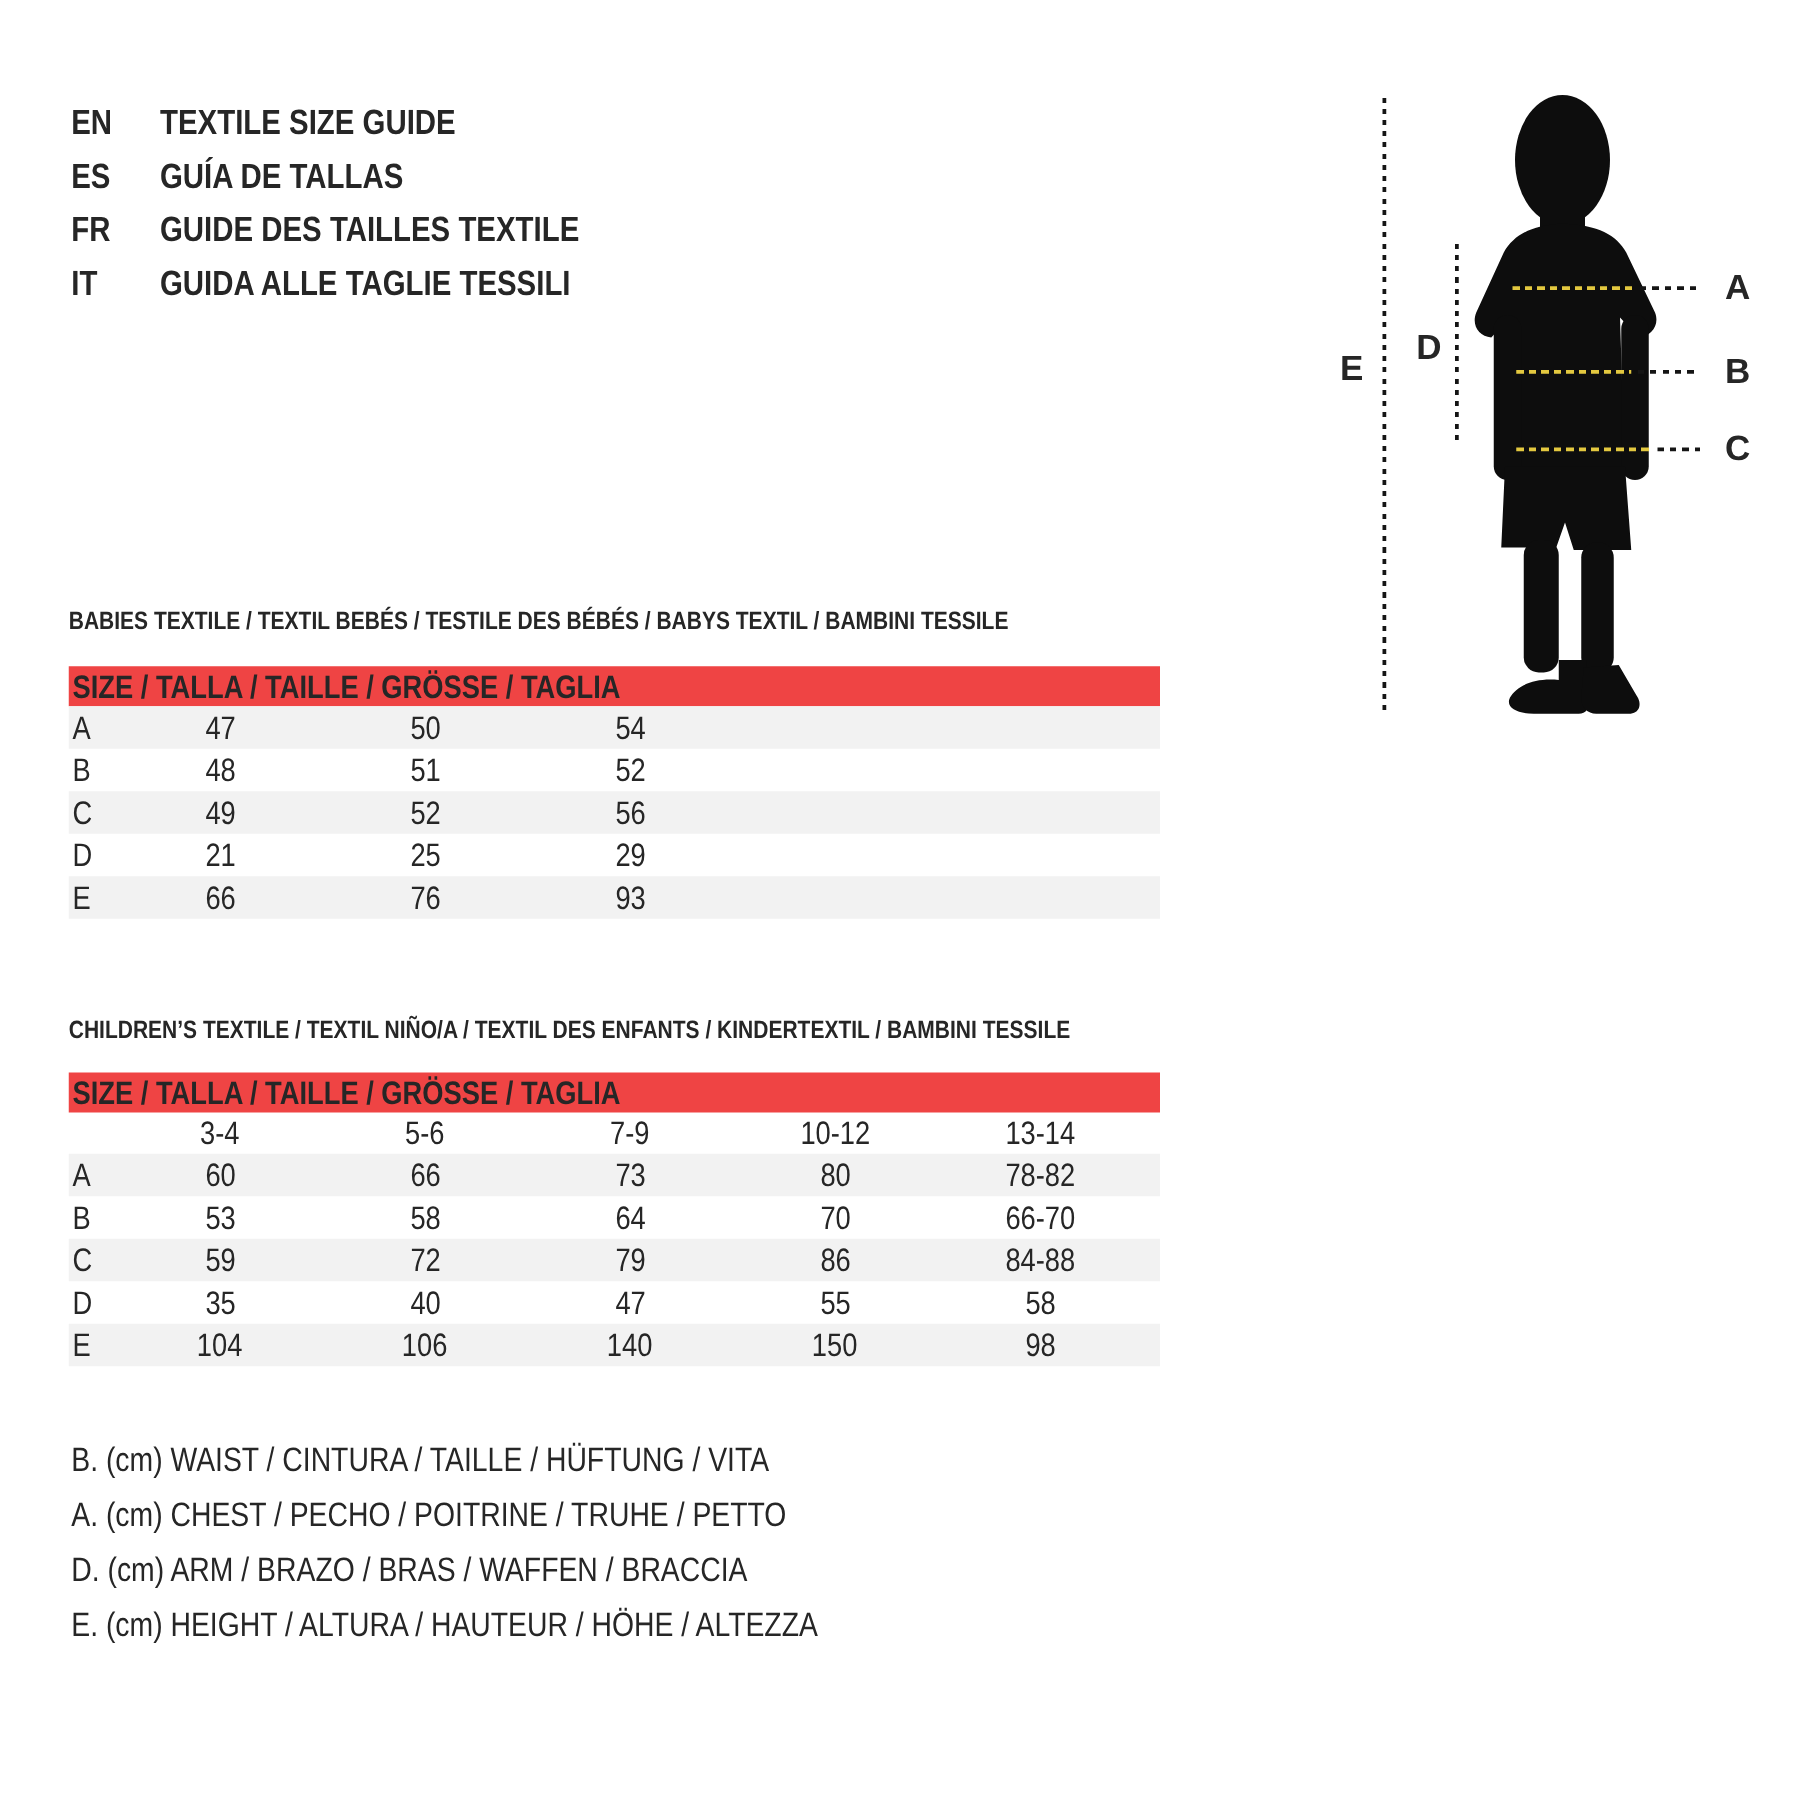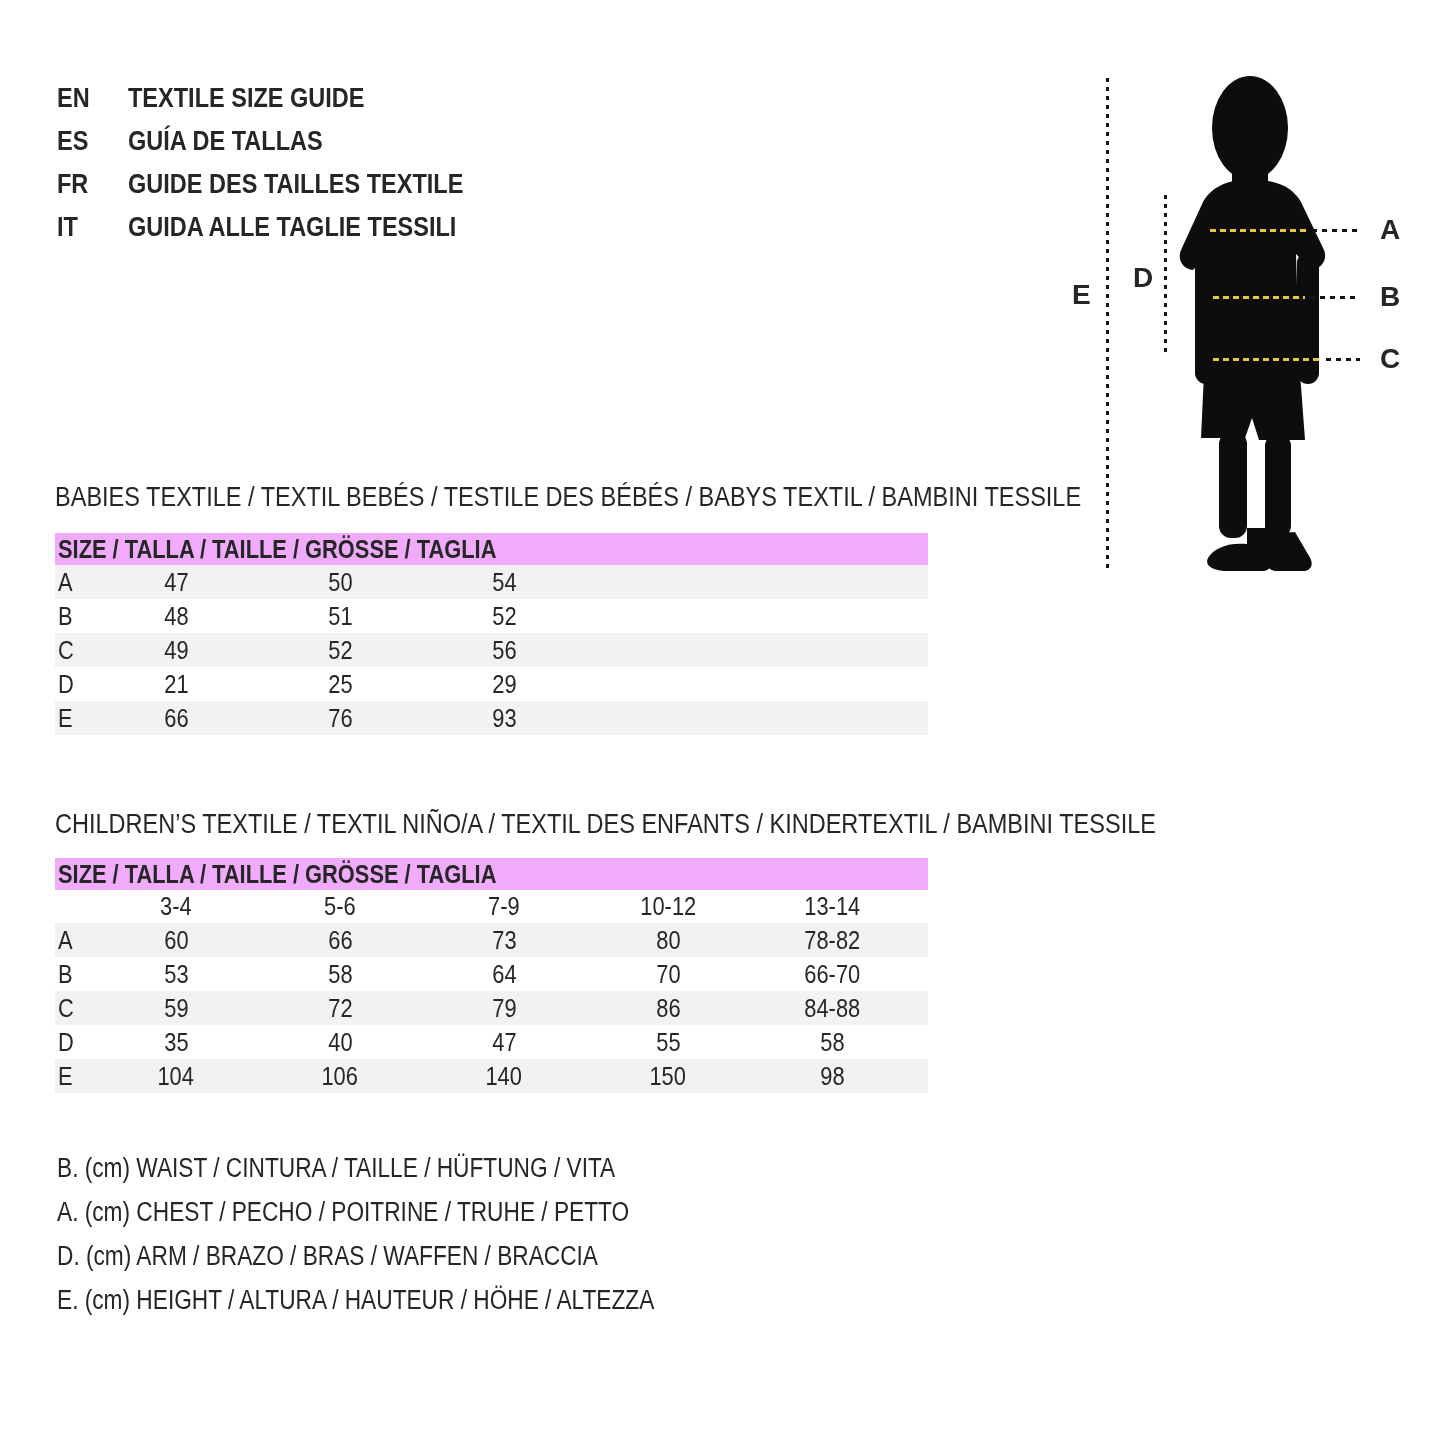--- a/index.html
+++ b/index.html
@@ -21,25 +21,25 @@
   .vdots{position:absolute;width:3px;
     background-image:repeating-linear-gradient(to bottom,#151515 0 4px,transparent 4px 9px);}
   .dash-y{position:absolute;height:3px;
     background-image:repeating-linear-gradient(to right,#e3c83f 0 6px,transparent 6px 10px);}
   .dash-k{position:absolute;height:3px;
     background-image:repeating-linear-gradient(to right,#151515 0 5px,transparent 5px 10px);}
   .fig-label{position:absolute;font-size:28px;font-weight:700;line-height:28px;}
   .silhouette{position:absolute;left:115px;top:8px;}
 
   
-  .section-heading{position:absolute;left:55px;font-size:28px;font-weight:400;line-height:32px;white-space:nowrap;}
+  .section-heading{position:absolute;left:55px;font-size:20px;font-weight:700;line-height:32px;white-space:nowrap;}
 
   
   .table{position:absolute;left:55px;width:873px;font-size:26px;}
-  .band{height:32px;background:#f0abfc;display:flex;align-items:center;padding-left:3px;font-weight:700;box-sizing:border-box;}
+  .band{height:32px;background:#ef4444;display:flex;align-items:center;padding-left:3px;font-weight:700;box-sizing:border-box;}
   .cols,.row{display:grid;align-items:center;}
   .babies .cols,.babies .row{grid-template-columns:39px 164px 164px 164px;}
   .children .cols,.children .row{grid-template-columns:39px 164px 164px 164px 164px 164px;}
   .cols{height:33px;}
   .row{height:34px;}
   .row.shaded{background:#f2f2f2;}
   .lab{padding-left:3px;text-align:left;}
   .val{text-align:center;}
   .lab i,.val i{font-style:normal;}
 

